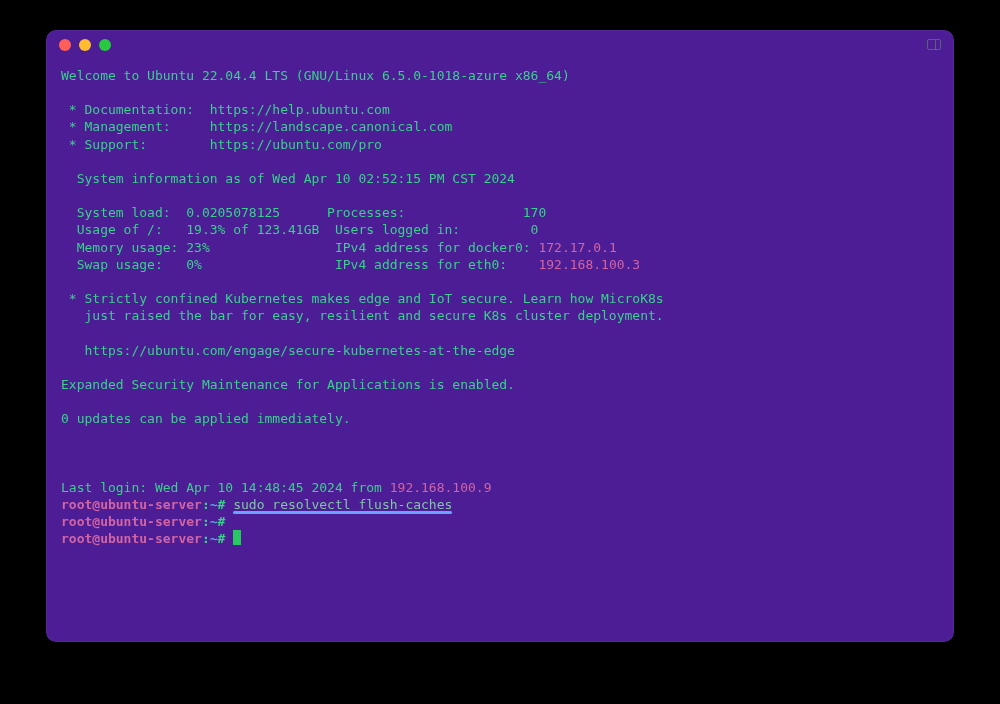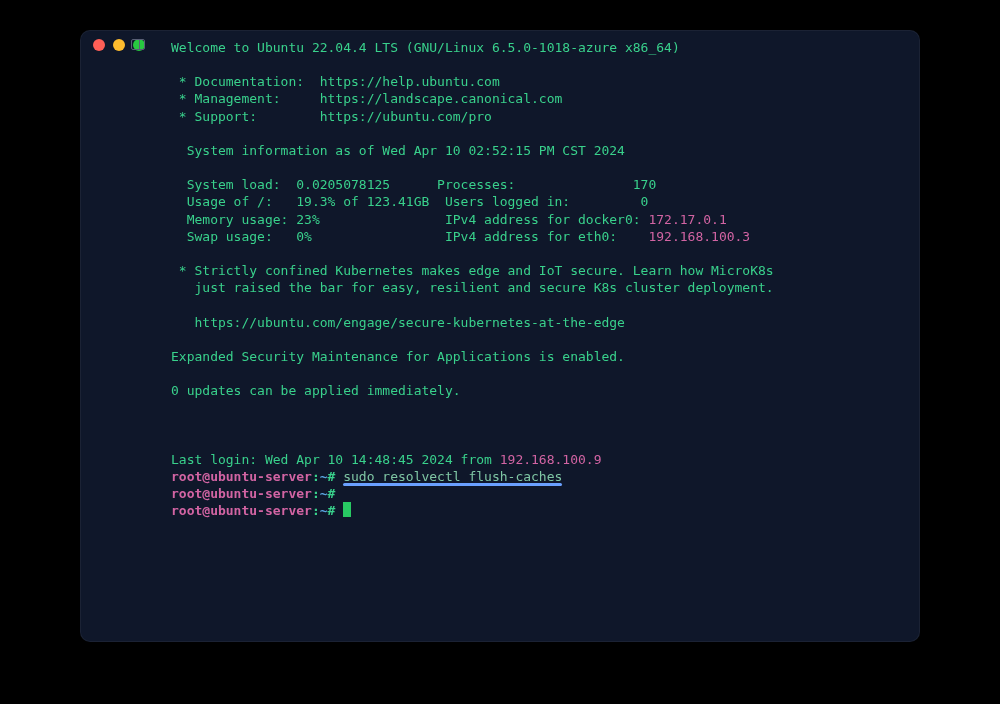--- a/index.html
+++ b/index.html
@@ -8,28 +8,29 @@
     width: 1000px;
     height: 704px;
     display: flex;
     align-items: flex-start;
     justify-content: center;
     font-family: "SF Mono", ui-monospace, Menlo, Monaco, Consolas, monospace;
     font-size: 13px;
     padding-top: 30px;
   }
   .terminal-window {
-    width: 840px;
+    width: 908px;
     height: 612px;
-    background: #0f172a;
+    background: #4c1d95;
     border-radius: 10px;
     overflow: hidden;
     box-shadow: 0 10px 40px rgba(0,0,0,.6);
     border: 1px solid rgba(255,255,255,.05);
     display: flex;
+    flex-direction: column;
   }
   .title-bar {
     height: 28px;
     display: flex;
     align-items: center;
     padding: 0 12px;
     position: relative;
   }
   .traffic-lights {
     display: flex;

